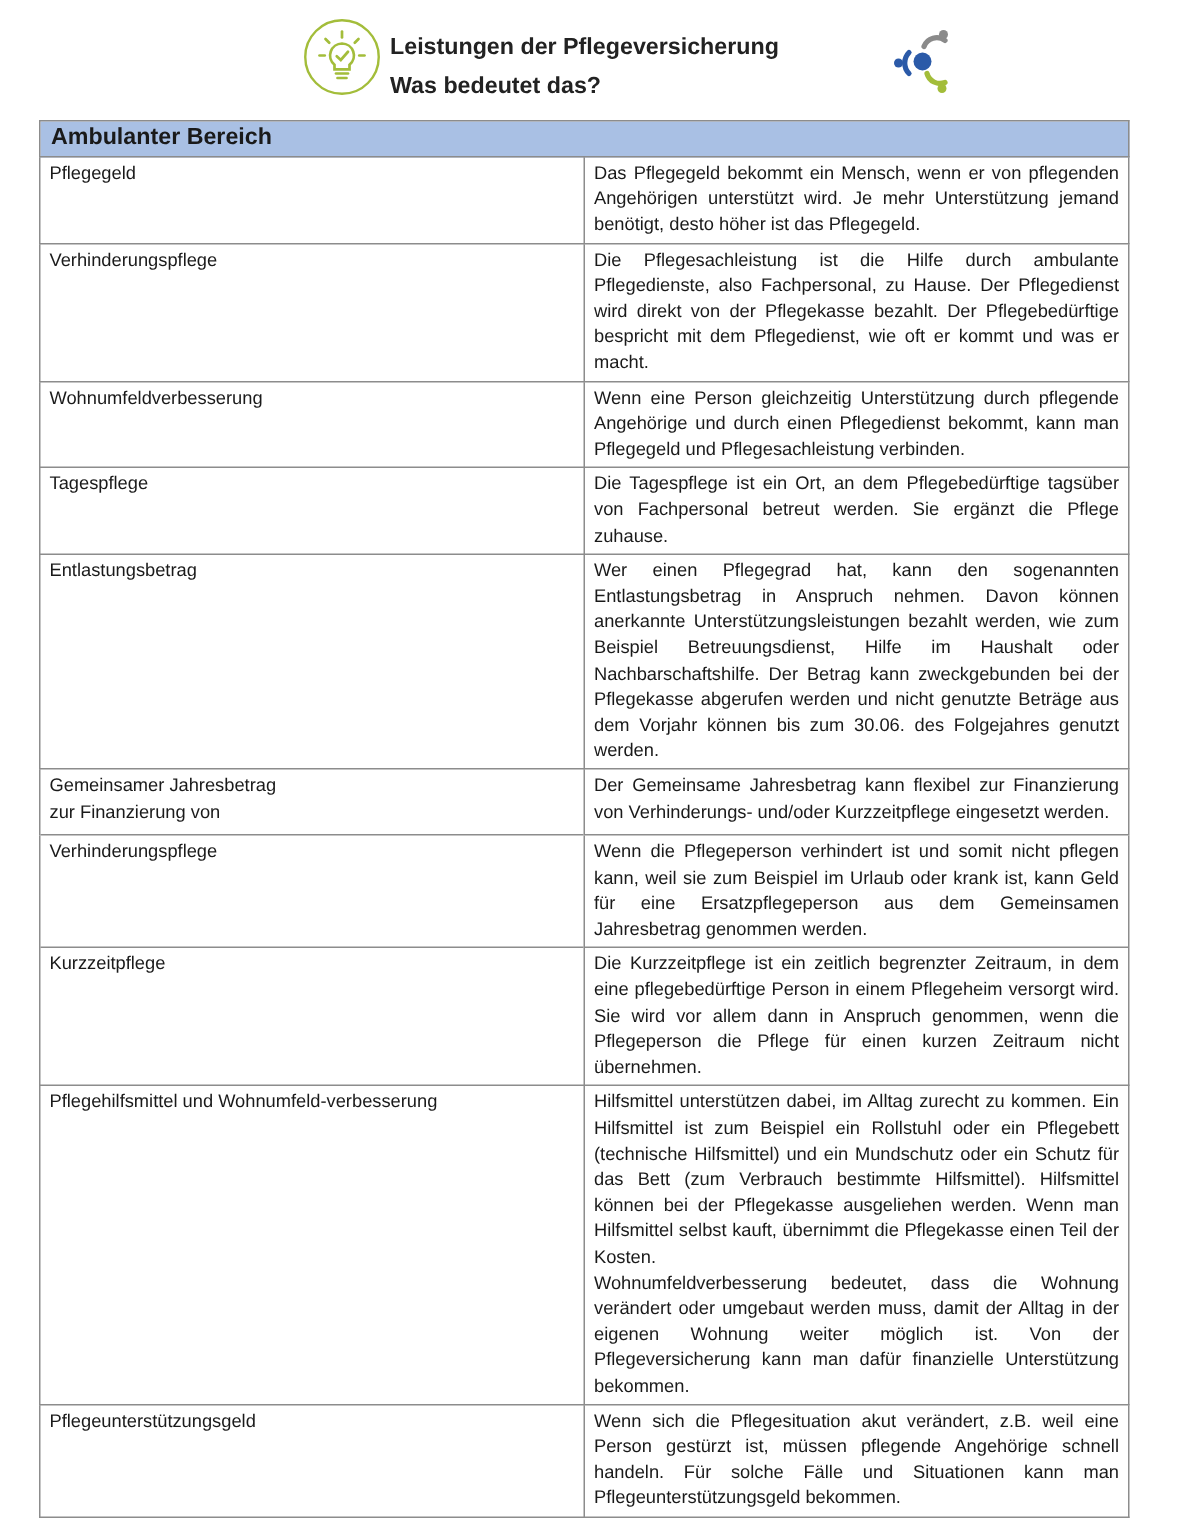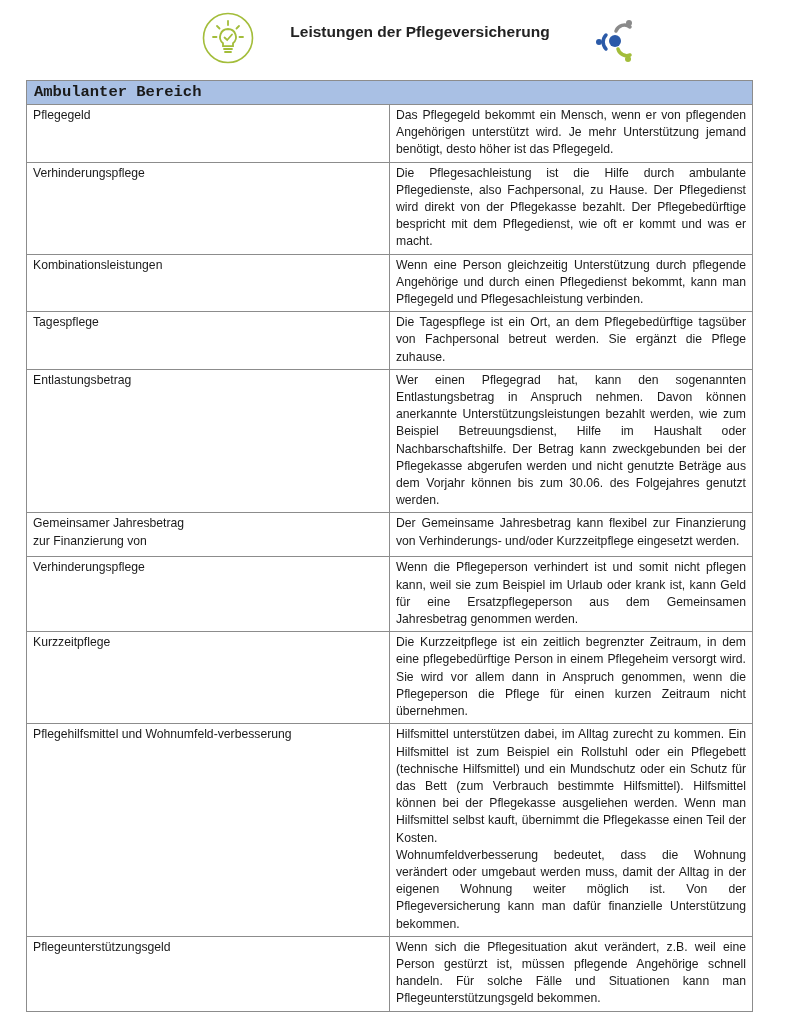--- a/index.html
+++ b/index.html
@@ -1,31 +1,31 @@
 <!DOCTYPE html>
 <html><head>
 <meta charset="utf-8">
 <style>
   html, body { margin: 0; padding: 0; background: #ffffff; }
   body { width: 792px; height: 1024px; position: relative; overflow: hidden;
          font-family: "Liberation Sans", sans-serif; color: #1a1a1a; }
   .header { position: absolute; left: 0; top: 0; width: 792px; height: 78px; }
   .logo-left { position: absolute; left: 202px; top: 12px; width: 52px; height: 52px; }
   .logo-right { position: absolute; left: 592px; top: 17px; width: 46px; height: 46px; }
-  .title { position: absolute; left: 260px; top: 19px; width: 320px; text-align: center;
+  .title { position: absolute; left: 260px; top: 19px; width: 320px; 
            font-weight: bold; font-size: 15.5px; line-height: 26px; color: #222; }
   table.main { position: absolute; left: 26px; top: 80px; width: 727px;
                border-collapse: collapse; table-layout: fixed; }
   table.main td { border: 1.5px solid #8c8c8c; vertical-align: top;
                   font-size: 12.2px; line-height: 17.2px; padding: 2px 6px 3px 6px; }
   td.term { width: 185px; font-size: 12.8px; }
   td.term b { font-weight: normal; }
   td.desc { text-align: justify; }
   tr.section td { background: #a9c0e4; font-weight: bold; font-size: 15.5px;
-                  line-height: 20px; padding: 1px 7px 2px 7px; font-family: Liberation Mono, monospace; }
+                  line-height: 20px; padding: 1px 7px 2px 7px; }
   tr.dash-bottom td { border-bottom: 1.5px dashed #555; }
   .nl { display: block; }
 </style>
 </head>
 <body>
 
 <div class="header">
   <svg class="logo-left" viewBox="0 0 52 52">
     <circle cx="26" cy="26" r="24.5" fill="none" stroke="#a3bd3a" stroke-width="1.6"></circle>
     <g stroke="#a3bd3a" stroke-width="1.8" fill="none" stroke-linecap="round">
@@ -35,20 +35,21 @@
       <line x1="11" y1="25" x2="14.5" y2="25"></line>
       <line x1="41" y1="25" x2="37.5" y2="25"></line>
       <path d="M26 17 a8 8 0 0 1 5 14.2 v3 h-10 v-3 a8 8 0 0 1 5 -14.2 z"></path>
       <line x1="22" y1="37" x2="30" y2="37"></line>
       <line x1="23" y1="40" x2="29" y2="40"></line>
       <polyline points="22.5,25.5 25.2,28 30,22.5"></polyline>
     </g>
   </svg>
   <div class="title">
     <span class="nl">Leistungen der Pflegeversicherung</span>
+    <span class="nl">Was bedeutet das?</span>
   </div>
   <svg class="logo-right" viewBox="0 0 46 46">
     <path d="M14 18 a10 10 0 0 0 0 14" fill="none" stroke="#2b5aa8" stroke-width="3.5" stroke-linecap="round"></path>
     <circle cx="7" cy="25" r="3" fill="#2b5aa8"></circle>
     <path d="M24 14 a9 9 0 0 1 14 -4" fill="none" stroke="#8a8a8a" stroke-width="3.5" stroke-linecap="round"></path>
     <circle cx="37" cy="6" r="3" fill="#8a8a8a"></circle>
     <path d="M26 32 a9 9 0 0 0 12 6" fill="none" stroke="#a3bd3a" stroke-width="3.5" stroke-linecap="round"></path>
     <circle cx="36" cy="42" r="3" fill="#a3bd3a"></circle>
     <circle cx="23" cy="24" r="6" fill="#2b5aa8"></circle>
   </svg>
@@ -62,21 +63,21 @@
     </tr>
     <tr style="height:42px">
       <td class="term"><b>Pflegegeld</b></td>
       <td class="desc">Das Pflegegeld bekommt ein Mensch, wenn er von pflegenden Angehörigen unterstützt wird. Je mehr Unterstützung jemand benötigt, desto höher ist das Pflegegeld.</td>
     </tr>
     <tr style="height:57px">
       <td class="term"><b>Verhinderungspflege</b></td>
       <td class="desc">Die Pflegesachleistung ist die Hilfe durch ambulante Pflegedienste, also Fachpersonal, zu Hause. Der Pflegedienst wird direkt von der Pflegekasse bezahlt. Der Pflegebedürftige bespricht mit dem Pflegedienst, wie oft er kommt und was er macht.</td>
     </tr>
     <tr style="height:40px">
-      <td class="term"><b>Kombinationsleistungen</b></td>
+      <td class="term"><b>Wohnumfeldverbesserung</b></td>
       <td class="desc">Wenn eine Person gleichzeitig Unterstützung durch pflegende Angehörige und durch einen Pflegedienst bekommt, kann man Pflegegeld und Pflegesachleistung verbinden.</td>
     </tr>
     <tr style="height:40px">
       <td class="term"><b>Tagespflege</b></td>
       <td class="desc">Die Tagespflege ist ein Ort, an dem Pflegebedürftige tagsüber von Fachpersonal betreut werden. Sie ergänzt die Pflege zuhause.</td>
     </tr>
     <tr style="height:94px">
       <td class="term"><b>Entlastungsbetrag</b></td>
       <td class="desc">Wer einen Pflegegrad hat, kann den sogenannten Entlastungsbetrag in Anspruch nehmen. Davon können anerkannte Unterstützungsleistungen bezahlt werden, wie zum Beispiel Betreuungsdienst, Hilfe im Haushalt oder Nachbarschaftshilfe. Der Betrag kann zweckgebunden bei der Pflegekasse abgerufen werden und nicht genutzte Beträge aus dem Vorjahr können bis zum 30.06. des Folgejahres genutzt werden.</td>
     </tr>

